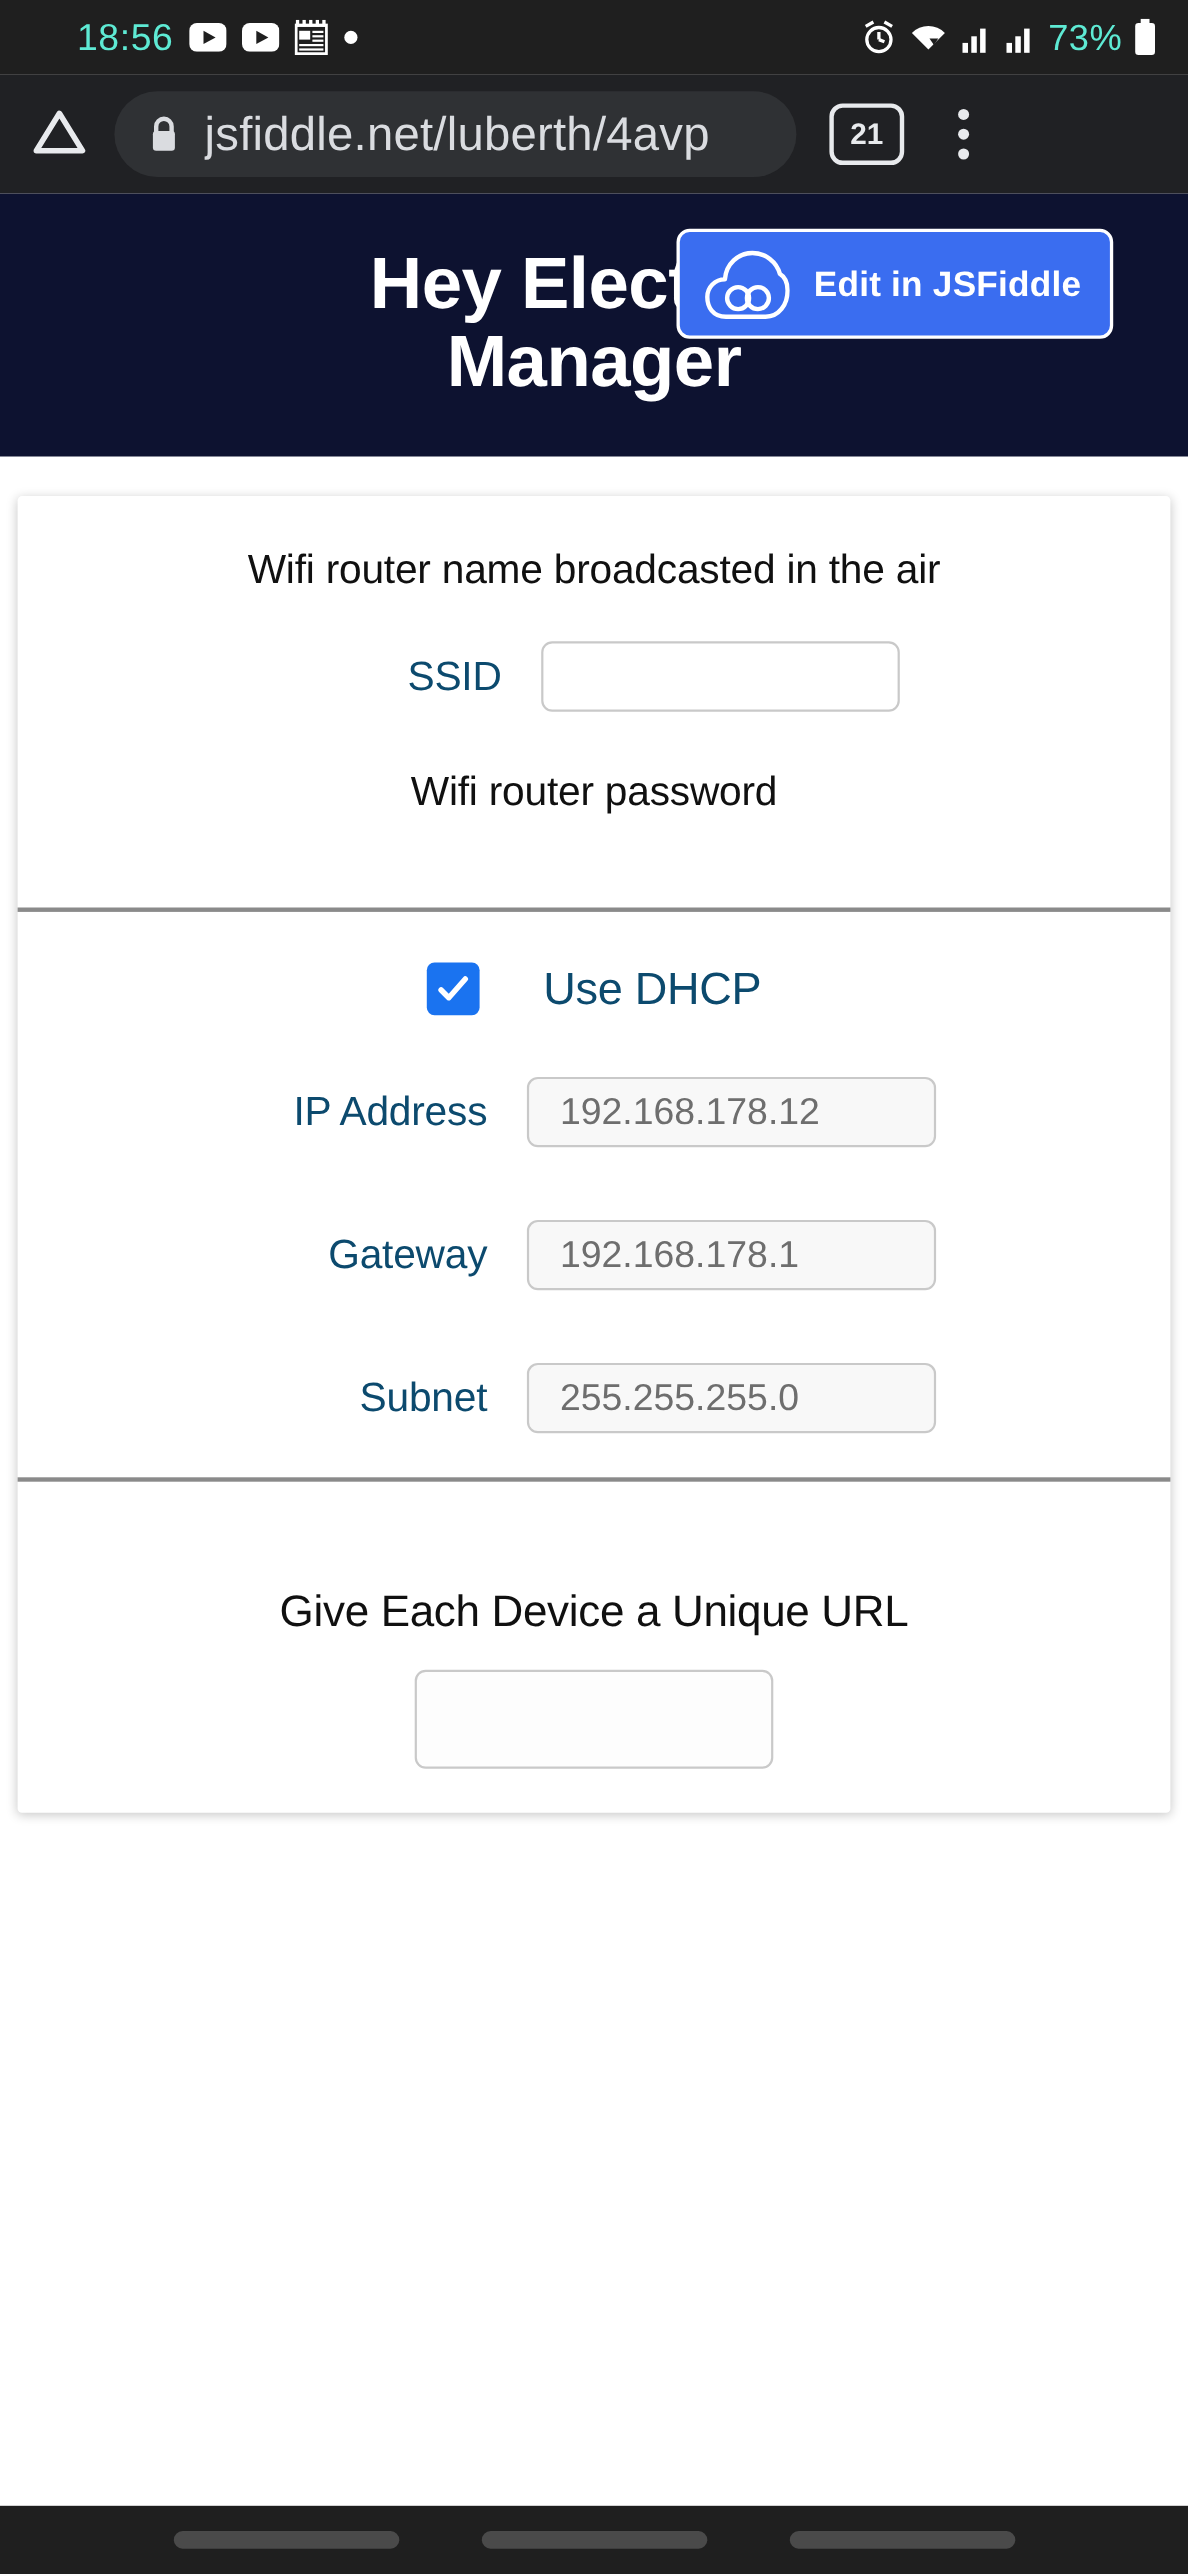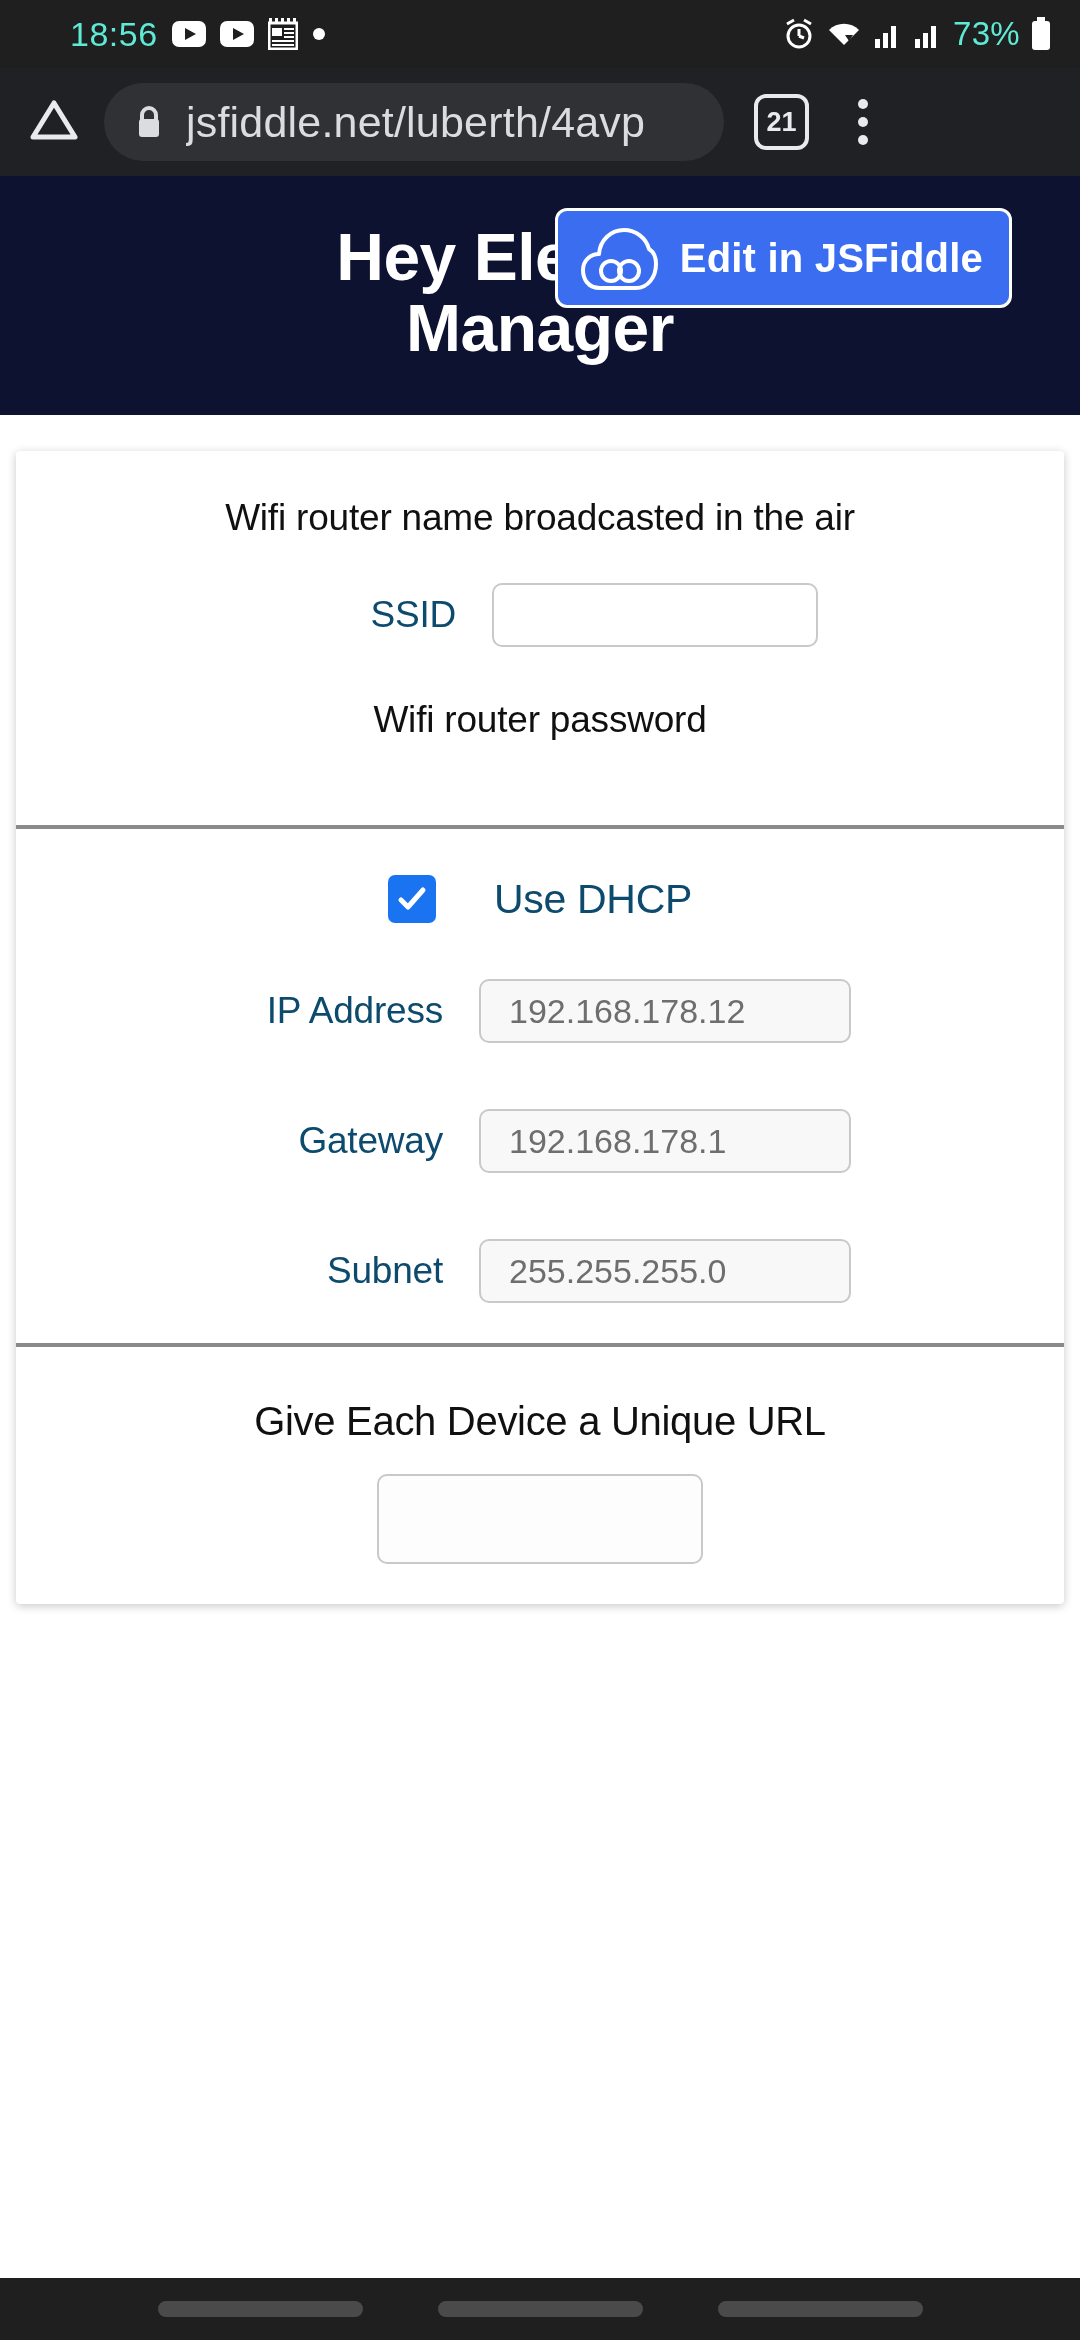--- a/index.html
+++ b/index.html
@@ -32,21 +32,21 @@
   .omnibox {
     flex: 1; height: 78px; background: #2f3134; border-radius: 40px;
     display: flex; align-items: center; padding: 0 30px; gap: 22px;
     overflow: hidden; margin-left: 6px; margin-right: 10px; max-width: 620px;
   }
   .url-text {
     color: #dadce0; font-size: 43px; white-space: nowrap;
     overflow: hidden; letter-spacing: 0.2px;
   }
   .tab-count {
-    width: 55px; height: 56px; border: 4px solid #e8eaed; border-radius: 12px;
+    width: 68px; height: 56px; border: 4px solid #e8eaed; border-radius: 12px;
     display: flex; align-items: center; justify-content: center;
     color: #e8eaed; font-size: 27px; font-weight: 700; margin-left: 12px;
   }
   .menu-dots { width: 64px; height: 72px; display: flex; flex-direction: column;
     align-items: center; justify-content: center; gap: 8px; margin-left: 14px; }
   .menu-dots span { width: 10px; height: 10px; border-radius: 50%; background: #e8eaed; display: block; }
 
   
   .page-header {
     background: #0d1230; position: relative;
@@ -55,21 +55,21 @@
   .page-title {
     color: #ffffff; font-size: 66px; font-weight: 700; text-align: center;
     line-height: 1.07; letter-spacing: -0.5px;
   }
   .jsfiddle-btn {
     position: absolute; top: 32px; right: 68px;
     background: #3a6df0; border: 3px solid #ffffff; border-radius: 12px;
     height: 100px; display: flex; align-items: center; gap: 22px;
     padding: 0 26px 0 22px;
   }
-  .jsfiddle-btn .label { color: #ffffff; font-size: 40px; font-weight: 600; letter-spacing: 0.2px; }
+  .jsfiddle-btn .label { color: #ffffff; font-size: 32px; font-weight: 600; letter-spacing: 0.2px; }
 
   
   .card-wrap { padding: 36px 16px 0; background: #ffffff; }
   .card {
     background: #ffffff; border-radius: 4px;
     box-shadow: 0 2px 10px rgba(0,0,0,0.22);
     padding: 0;
   }
   .section { padding: 46px 24px 40px; }
   .section + .section { border-top: 4px solid #8a8a8a; }
@@ -100,21 +100,21 @@
   }
   .cbx-label { font-size: 41px; color: #0c4a6e; letter-spacing: -0.3px; margin-left: 38px; }
 
   .ip-row { margin-bottom: 66px; }
   .ip-row:last-child { margin-bottom: 0; }
   .ip-row .field-label { width: 250px; }
   .ip-row .text-input { width: 372px; }
 
   .section-title {
     text-align: center; font-size: 40px; color: #101010;
-    margin-bottom: 30px; letter-spacing: -0.3px;
+    margin-bottom: 30px; letter-spacing: -0.3px; margin-top: 44px;
   }
   .url-input-stub {
     width: 326px; height: 90px; border: 2px solid #c9c9c9; border-radius: 10px;
     background: #fdfdfd; margin: 0 auto;
   }
 
   
   .navbar {
     position: absolute; left: 0; bottom: 0; width: 1080px; height: 62px;
     background: #1f1f1f; display: flex; align-items: center;

